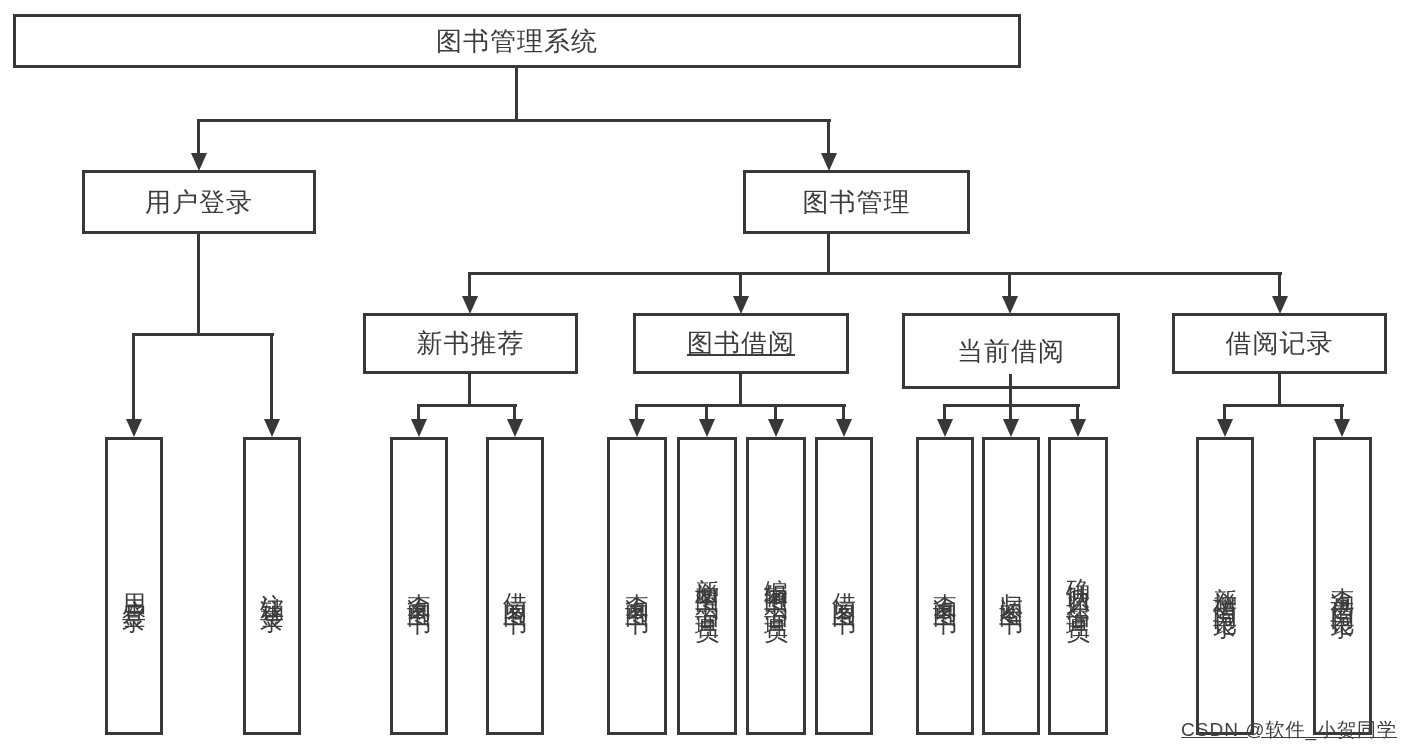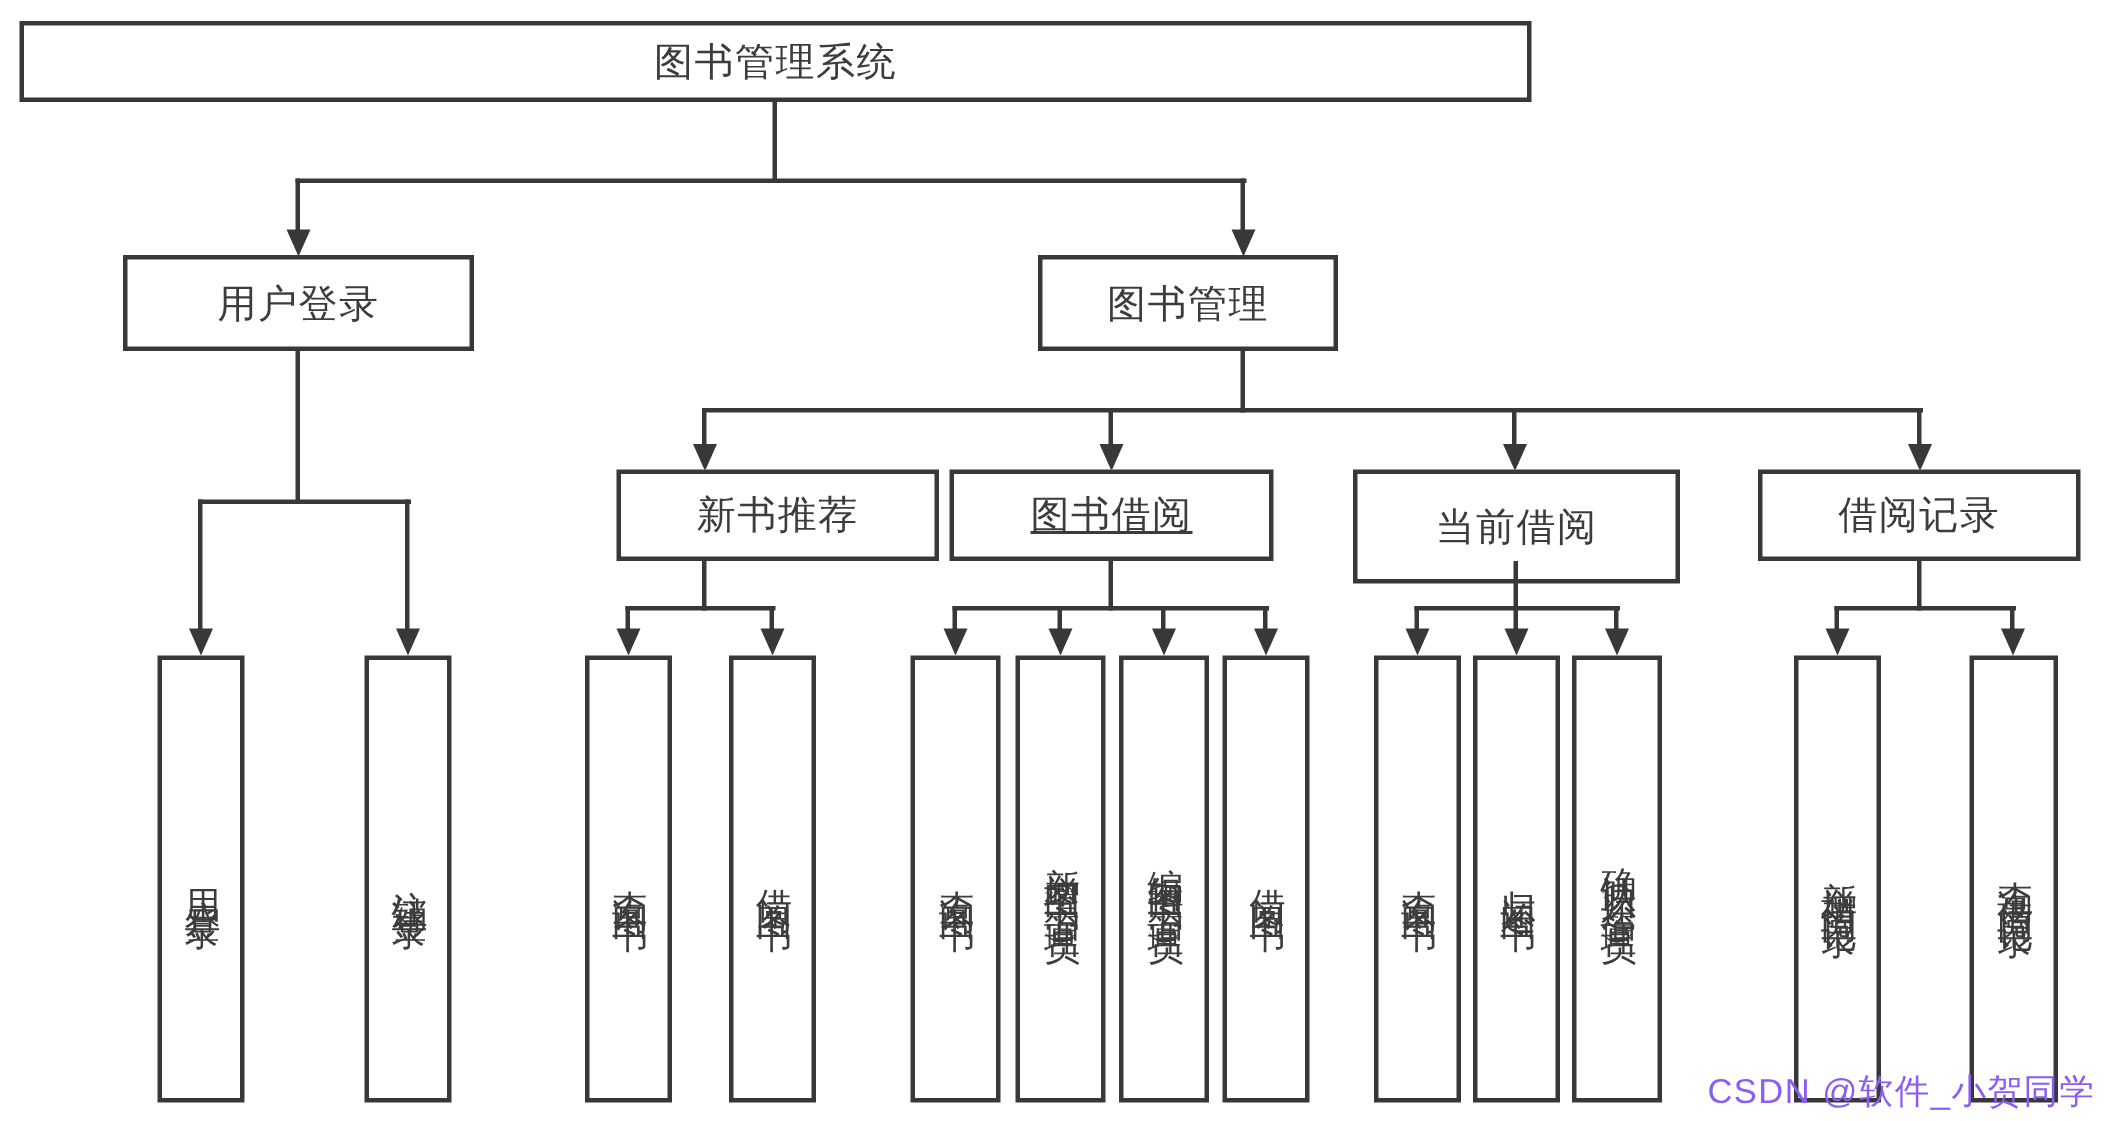--- a/index.html
+++ b/index.html
@@ -49,63 +49,64 @@
     position: absolute;
     width: 0; height: 0;
     border-left: 8px solid transparent;
     border-right: 8px solid transparent;
     border-top: 18px solid #383838;
   }
   .watermark {
     position: absolute;
     right: 8px;
     bottom: 4px;
-    font-size: 23px;
-    color: #8b5cf6;
+    font-size: 19px;
+    color: #404040;
     letter-spacing: 1px;
     z-index: 10;
     white-space: nowrap;
+    text-decoration: underline;
   }
 </style>
 </head>
 <body>
 
 <div id="stage">
 
   <div class="box" style="left:13px; top:14px; width:1008px; height:54px;">图书管理系统</div>
 
   <div class="vl" style="left:515px; top:68px; height:53px;"></div>
   <div class="hl" style="left:197px; top:119px; width:634px;"></div>
   <div class="vl" style="left:197px; top:119px; height:37px;"></div>
   <div class="arr" style="left:191px; top:153px;"></div>
   <div class="vl" style="left:827px; top:119px; height:37px;"></div>
   <div class="arr" style="left:821px; top:153px;"></div>
 
   <div class="box" style="left:82px; top:170px; width:234px; height:64px;">用户登录</div>
-  <div class="box" style="left:692px; top:170px; width:200px; height:64px;">图书管理</div>
+  <div class="box" style="left:743px; top:170px; width:227px; height:64px;">图书管理</div>
 
   <div class="vl" style="left:197px; top:234px; height:102px;"></div>
   <div class="hl" style="left:132px; top:333px; width:142px;"></div>
   <div class="vl" style="left:132px; top:333px; height:88px;"></div>
   <div class="arr" style="left:126px; top:419px;"></div>
   <div class="vl" style="left:270px; top:333px; height:88px;"></div>
   <div class="arr" style="left:264px; top:419px;"></div>
 
   <div class="vl" style="left:827px; top:234px; height:41px;"></div>
   <div class="hl" style="left:468px; top:272px; width:814px;"></div>
   <div class="vl" style="left:468px; top:272px; height:26px;"></div>
   <div class="arr" style="left:462px; top:296px;"></div>
   <div class="vl" style="left:739px; top:272px; height:26px;"></div>
   <div class="arr" style="left:733px; top:296px;"></div>
   <div class="vl" style="left:1008px; top:272px; height:26px;"></div>
   <div class="arr" style="left:1002px; top:296px;"></div>
   <div class="vl" style="left:1278px; top:272px; height:26px;"></div>
   <div class="arr" style="left:1272px; top:296px;"></div>
 
-  <div class="box" style="left:363px; top:313px; width:215px; height:61px;margin-left:48px;">新书推荐</div>
+  <div class="box" style="left:363px; top:313px; width:215px; height:61px;">新书推荐</div>
   <div class="box" style="left:633px; top:313px; width:216px; height:61px;text-decoration:underline;">图书借阅</div>
   <div class="box" style="left:902px; top:313px; width:218px; height:76px;">当前借阅</div>
   <div class="box" style="left:1172px; top:313px; width:215px; height:61px;">借阅记录</div>
 
   <div class="vl" style="left:468px; top:374px; height:33px;"></div>
   <div class="hl" style="left:417px; top:404px; width:100px;"></div>
   <div class="vl" style="left:417px; top:404px; height:18px;"></div>
   <div class="arr" style="left:411px; top:419px;"></div>
   <div class="vl" style="left:513px; top:404px; height:18px;"></div>
   <div class="arr" style="left:507px; top:419px;"></div>

